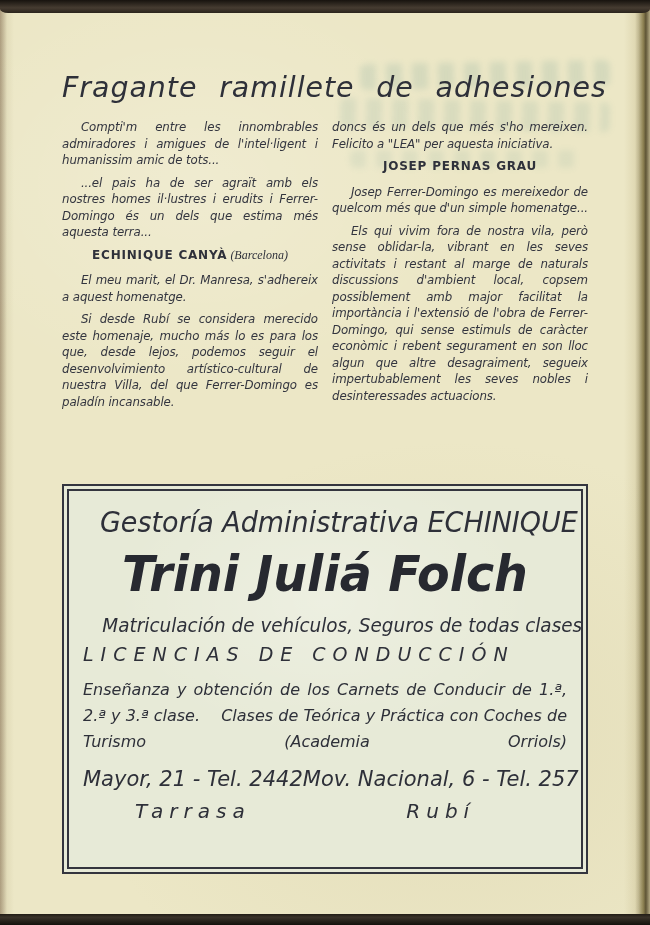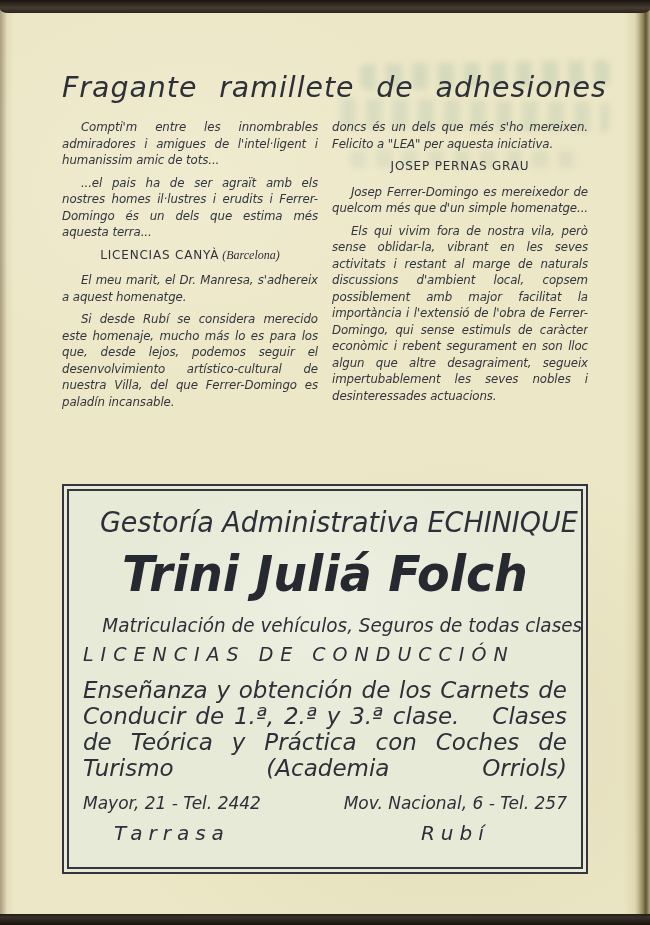--- a/index.html
+++ b/index.html
@@ -50,21 +50,21 @@
     transform-origin:left center;
   }
 
   .columns{display:flex;gap:14px;margin-top:15px;height:352px;overflow:hidden;}
   .col{width:256px;font-size:11.8px;line-height:16.5px;letter-spacing:-.1px;
     font-style:italic;text-align:justify;color:#33353f;}
   .para{margin:0 0 6px 0;text-indent:1.6em;}
   .para.cont{text-indent:0;}
   .signature{font-style:normal;text-align:center;margin:3px 0 9px 0;
     font-size:12px;letter-spacing:.8px;color:#2f313b;}
-  .sig-name{font-weight:normal;}
+  .sig-name{font-weight:bold;}
   .sig-place{font-style:italic;letter-spacing:0;font-family:Liberation Serif, serif;}
 
   
   .ad-box{
     position:absolute;left:62px;top:484px;width:526px;height:390px;
     box-sizing:border-box;
     border:2px solid #34353e;
     background:
       radial-gradient(ellipse 300px 200px at 50% 30%, rgba(255,255,255,.25), rgba(255,255,255,0) 70%),
       #e7ead7;
@@ -78,25 +78,25 @@
     overflow:hidden;
   }
   .ad-line1{font-style:italic;font-size:29px;text-align:center;white-space:nowrap;
     transform:scaleX(.93);transform-origin:center;margin-top:6px;color:#2e3039;}
   .ad-name{font-style:italic;font-weight:bold;font-size:50px;text-align:center;white-space:nowrap;
     transform:scaleX(.95);transform-origin:center;margin:6px 0 10px 0;color:#272930;}
   .ad-line2{font-style:italic;font-size:20px;text-align:center;white-space:nowrap;
     transform:scaleX(.92);transform-origin:center;color:#2e3039;}
   .ad-line3{font-size:19px;letter-spacing:7px;text-align:left;white-space:nowrap;
     margin:6px 0 12px 0;font-style:italic;color:#2e3039;}
-  .ad-line4{font-style:italic;font-size:23px;line-height:26px;text-align:justify;
+  .ad-line4{font-style:italic;font-size:16px;line-height:26px;text-align:justify;
     text-align-last:justify;color:#2e3039;margin-bottom:12px;}
   .ad-bottom{display:flex;justify-content:space-between;margin-top:6px;}
   .ad-loc{text-align:center;font-style:italic;color:#2e3039;}
-  .ad-address{font-size:17px;white-space:nowrap;}
+  .ad-address{font-size:21px;white-space:nowrap;}
   .ad-city{font-size:20px;letter-spacing:6px;margin-top:8px;white-space:nowrap;}
 </style>
 </head>
 <body>
 
 <div class="page">
 
   <div class="top-bar"></div>
   <div class="left-edge"></div>
   <div class="right-edge"></div>
@@ -105,21 +105,21 @@
   <div class="bleed b2"></div>
   <div class="bleed b3"></div>
 
   <div class="content">
     <div class="page-title">Fragante ramillete de adhesiones</div>
 
     <div class="columns">
       <div class="col">
           <p class="para">Compti'm entre les innombrables admiradores i amigues de l'intel·ligent i humanissim amic de tots...</p>
           <p class="para">...el pais ha de ser agraït amb els nostres homes il·lustres i erudits i Ferrer-Domingo és un dels que estima més aquesta terra...</p>
-          <div class="signature"><span class="sig-name">LICENCIAS CANYÀ</span><span class="sig-place"> (Barcelona)</span></div>
+          <div class="signature"><span class="sig-name">ECHINIQUE CANYÀ</span><span class="sig-place"> (Barcelona)</span></div>
           <p class="para">El meu marit, el Dr. Manresa, s'adhereix a aquest homenatge.</p>
           <p class="para">Si desde Rubí se considera merecido este homenaje, mucho más lo es para los que, desde lejos, podemos seguir el desenvolvimiento artístico-cultural de nuestra Villa, del que Ferrer-Domingo es paladín incansable.</p>
         </div>
       <div class="col">
           <p class="para cont">doncs és un dels que més s'ho mereixen. Felicito a "LEA" per aquesta iniciativa.</p>
           <div class="signature"><span class="sig-name">JOSEP PERNAS GRAU</span></div>
           <p class="para">Josep Ferrer-Domingo es mereixedor de quelcom més que d'un simple homenatge...</p>
           <p class="para">Els qui vivim fora de nostra vila, però sense oblidar-la, vibrant en les seves activitats i restant al marge de naturals discussions d'ambient local, copsem possiblement amb major facilitat la importància i l'extensió de l'obra de Ferrer-Domingo, qui sense estimuls de caràcter econòmic i rebent segurament en son lloc algun que altre desagraiment, segueix impertubablement les seves nobles i desinteressades actuacions.</p>
         </div>
     </div>

